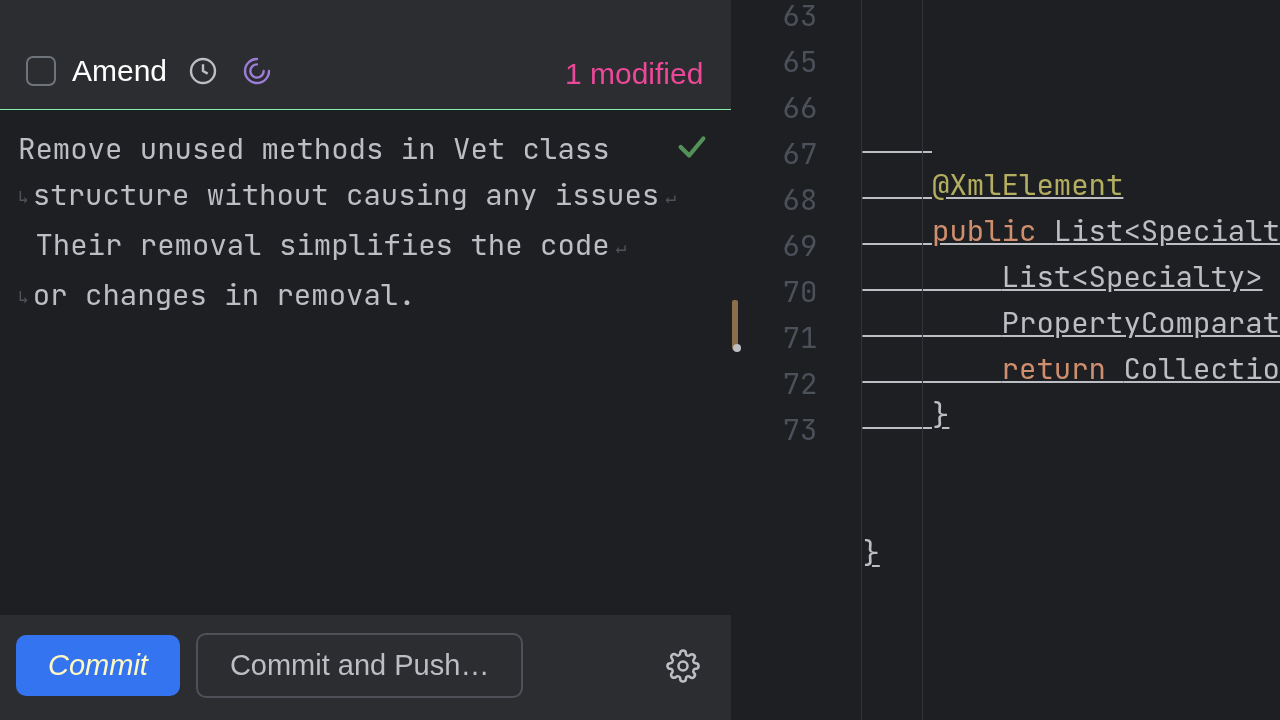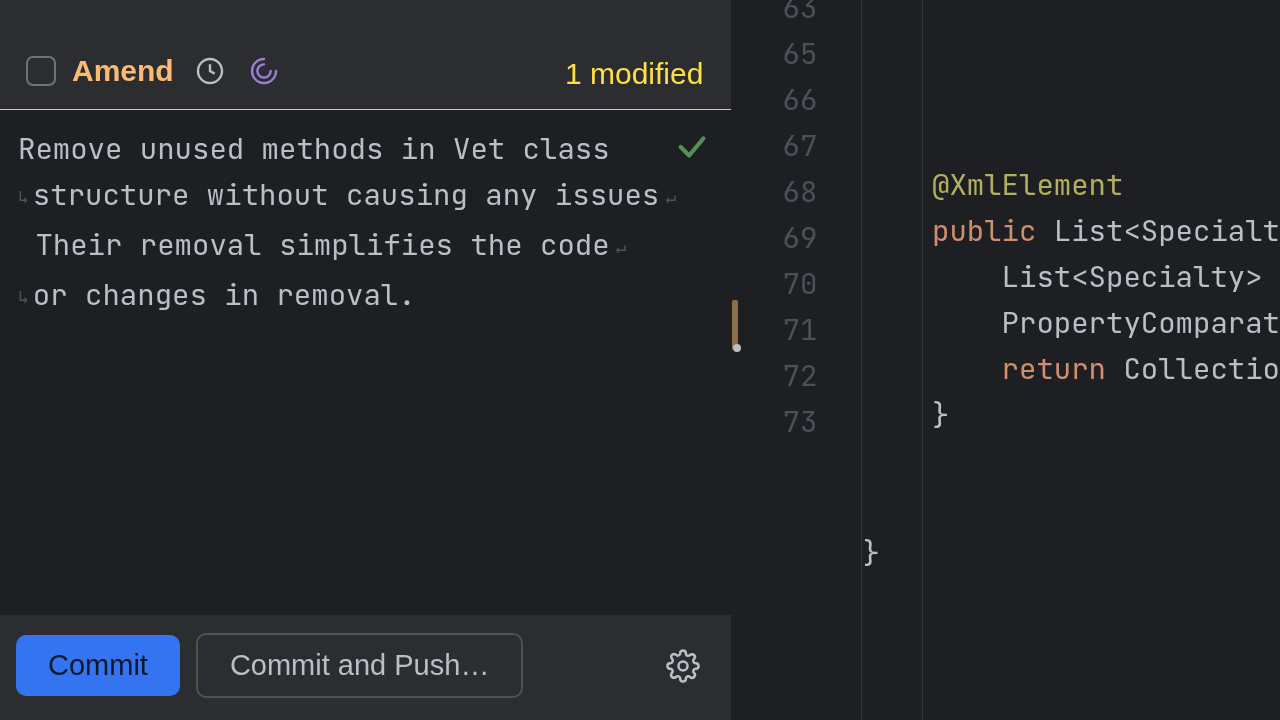--- a/index.html
+++ b/index.html
@@ -43,37 +43,37 @@
   }
   .checkbox {
     width: 30px;
     height: 30px;
     border: 2px solid #6f737a;
     border-radius: 7px;
     background: transparent;
   }
   .amend-label {
     font-size: 30px;
-    color: #fdba74;
-    font-weight: 700;
+    color: #ffffff;
+    font-weight: 400;
   }
   .toolbar-icon {
     width: 36px;
     height: 36px;
     display: flex;
     align-items: center;
     justify-content: center;
     color: #bcbec4;
     cursor: pointer;
   }
   .swirl-icon svg { color: #9d7dd8; }
   .spacer { flex: 1; }
   .modified-link {
     font-size: 30px;
-    color: #fde047;
+    color: #ec4899;
     cursor: pointer;
     padding-right: 8px;
     margin-top: 7px;
   }
   .commit-message {
     flex: 1;
     background: #1e1f22;
     padding: 16px 18px 16px 18px;
     position: relative;
     font-family: "JetBrains Mono", Menlo, Consolas, monospace;
@@ -112,21 +112,22 @@
   .btn {
     font-size: 29px;
     padding: 14px 32px;
     border-radius: 10px;
     cursor: pointer;
     border: none;
     font-family: inherit;
   }
   .btn-primary {
     background: #3574f0;
-    color: #0f172a;
+    color: #fef9c3;
+    font-style: italic;
   }
   .btn-secondary {
     background: #2b2d30;
     color: #bcbec4;
     border: 2px solid #4e5157;
   }
   .gear-wrap {
     margin-left: auto;
     margin-right: 10px;
   }
@@ -144,21 +145,21 @@
     flex: 1;
     display: flex;
     background: #1e1f22;
     font-family: "JetBrains Mono", Menlo, Consolas, monospace;
     font-size: 29px;
     line-height: 46px;
     position: relative;
   }
   .gutter {
     width: 130px;
-    padding-top: 7px;
+    padding-top: 15px;
     text-align: right;
     color: #4b5059;
     border-right: 1px solid #313438;
     position: relative;
   }
   .gutter-line {
     padding-right: 44px;
     height: 46px;
   }
   .gutter-first { margin-top: -22px; }
@@ -181,21 +182,21 @@
     border-radius: 50%;
   }
   .code {
     flex: 1;
     padding-left: 0;
     overflow: hidden;
     white-space: pre;
     position: relative;
   }
   .code-first { margin-top: -22px; }
-  .code-line { height: 46px; padding-left: 0; }
+  .code-line { height: 46px; padding-left: 0; text-decoration: underline; }
   .indent-guide {
     position: absolute;
     left: 60px;
     top: 0;
     bottom: 0;
     width: 1px;
     background: #313438;
   }
   .tok-annotation { color: #b3ae60; }
   .tok-keyword { color: #cf8e6d; }

